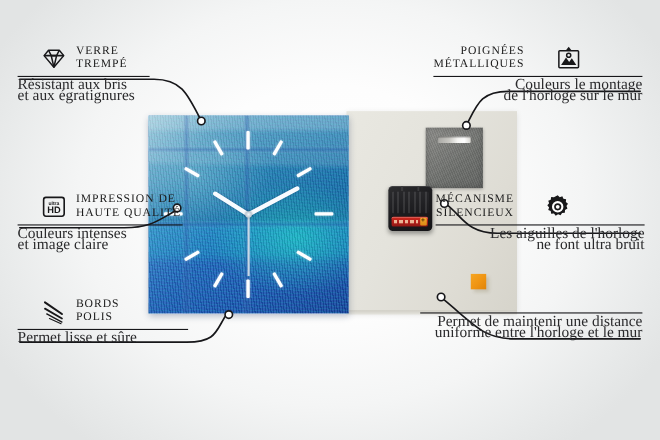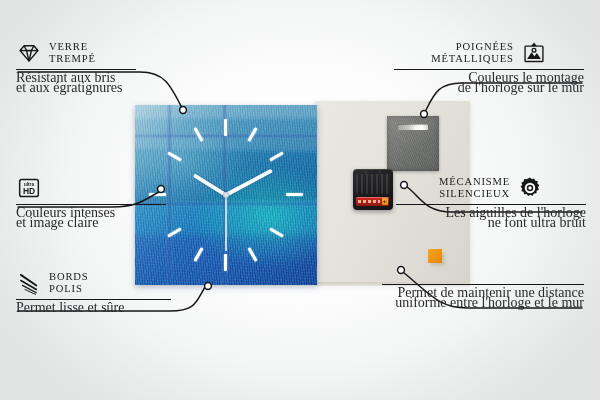--- a/index.html
+++ b/index.html
@@ -134,34 +134,34 @@
   .hand-sec{ position:absolute; background:#c9d8e6; transform-origin:50% 0%; }
   .hub{ position:absolute; width:6px; height:6px; border-radius:50%;
         background:radial-gradient(#f2f5f8,#9fb0c0); left:50%; top:50%;
         transform:translate(-50%,-50%); box-shadow:0 0 2px rgba(0,0,0,.4); }
 
   
   .callout{ position:absolute; z-index:5; width:190px; }
   .callout.left{ text-align:left; }
   .callout.right{ text-align:right; }
   .co-head{ display:flex; align-items:center; gap:7px; }
-  .callout.right .co-head{ justify-content:center; }
+  .callout.right .co-head{ justify-content:flex-start; }
   .co-title{
     font-family:"Liberation Serif", serif;
     font-weight:400; font-size:10.6px; line-height:12.4px;
     letter-spacing:.85px; color:#1b1b1b; text-transform:uppercase;
     white-space:pre-line;
   }
   .co-rule{ height:1.4px; background:#17171a; margin-top:2.5px; }
   .co-desc{
     font-family:"Liberation Serif", serif;
     font-size:14px; line-height:10.2px; color:#2a2a2c;
     margin-top:3px; white-space:pre-line;
   }
-  .co-icon{ width:26px; height:26px; flex:0 0 26px; }
+  .co-icon{ width:26px; height:26px; flex:0 0 26px;margin-left:20px; }
   .co-icon svg{ display:block; width:26px; height:26px; }
 </style>
 </head>
 <body>
 
 <div id="stage">
 
   <div id="photo">
 
     <div class="backpanel">
@@ -255,20 +255,22 @@
 
   <div class="callout left" style="left:16px; top:175px;">
     <div class="co-head">
       <span class="co-icon">
         <svg viewBox="0 0 32 32">
           <rect x="4.5" y="5.5" width="23" height="21" rx="2.6" ry="2.6" fill="none" stroke="#18181a" stroke-width="1.8"></rect>
           <text x="16" y="14" text-anchor="middle" font-family="Liberation Sans, sans-serif" font-size="5.6" font-weight="700" fill="#18181a">ultra</text>
           <text x="16" y="23.4" text-anchor="middle" font-family="Liberation Sans, sans-serif" font-size="10.4" font-weight="700" fill="#18181a">HD</text>
         </svg>
       </span>
+      <span class="co-title">IMPRESSION DE
+HAUTE QUALITÉ</span>
     </div>
     <div class="co-rule" style="width:150px"></div>
     <div class="co-desc">Couleurs intenses
 et image claire</div>
   </div>
 
   <div class="callout left" style="left:16px; top:270px;">
     <div class="co-head">
       <span class="co-icon">
         <svg viewBox="0 0 32 32" stroke="#18181a" fill="none" stroke-linecap="round">

